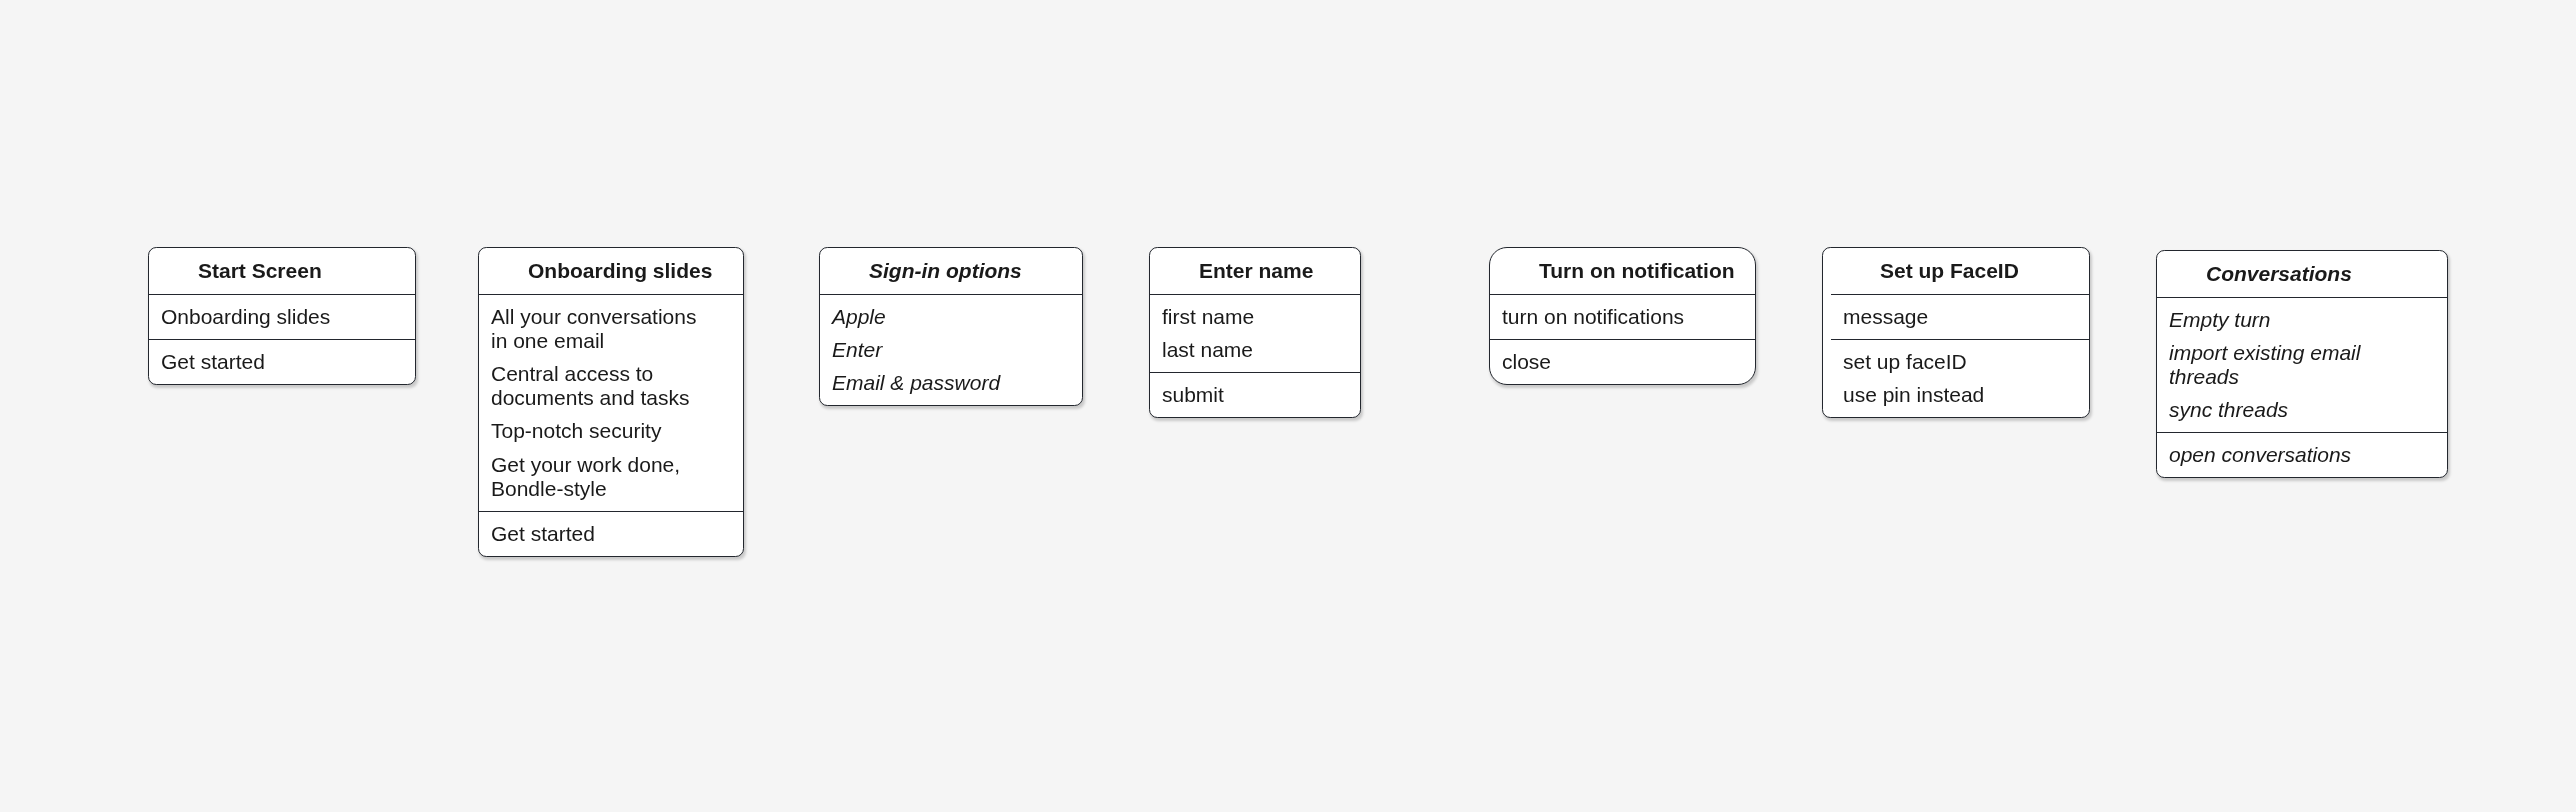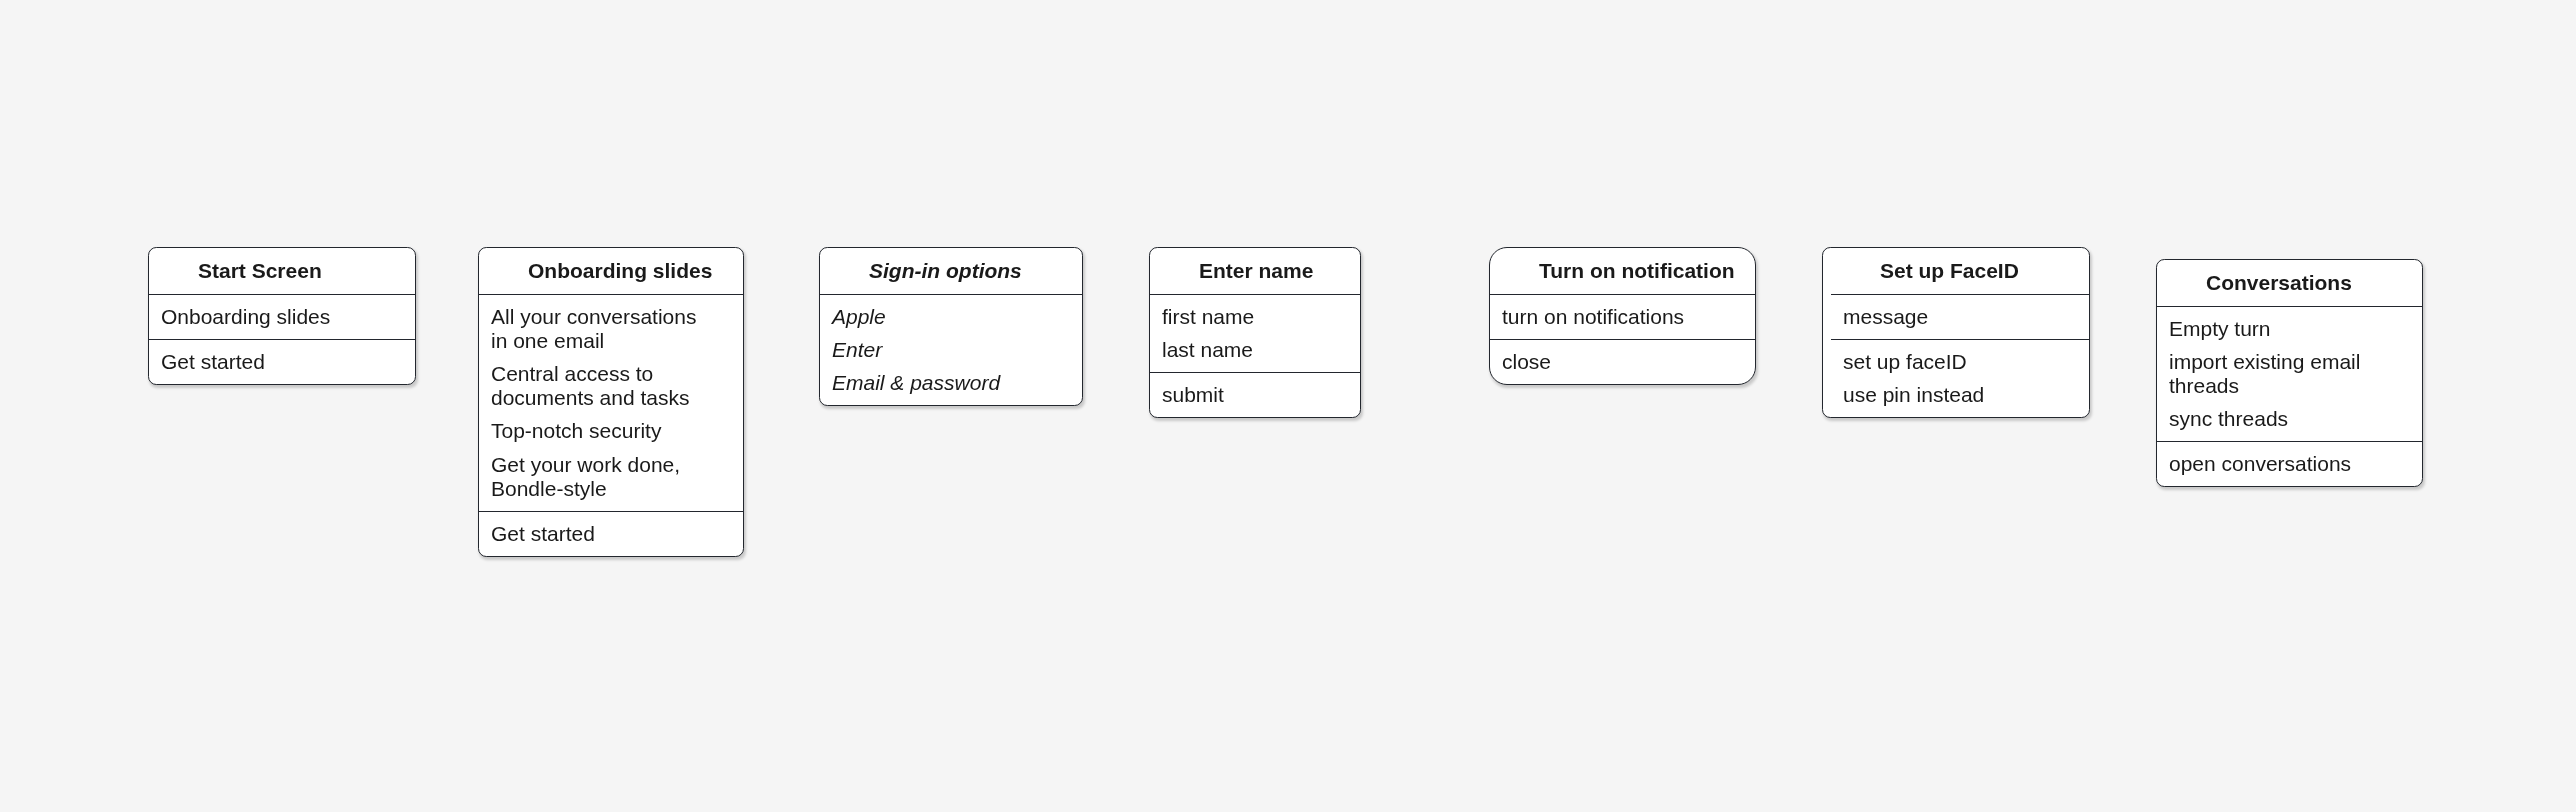--- a/index.html
+++ b/index.html
@@ -113,21 +113,21 @@
       <div class="frame-header">Set up FaceID</div>
     <div class="frame-section">
         <div class="frame-item">message</div>
       </div>
       <div class="frame-section">
         <div class="frame-item">set up faceID</div>
         <div class="frame-item">use pin instead</div>
       </div>
     </div>
 
-    <div class="frame" style="left: 2156px; top: 259px; width: 267px;">
+    <div class="frame" style="left: 2156px; top: 250px; width: 292px; font-style: italic;">
       <div class="frame-header">Conversations</div>
     <div class="frame-section">
         <div class="frame-item">Empty turn</div>
         <div class="frame-item">import existing email
 threads</div>
         <div class="frame-item">sync threads</div>
       </div>
       <div class="frame-section">
         <div class="frame-item">open conversations</div>
       </div>

